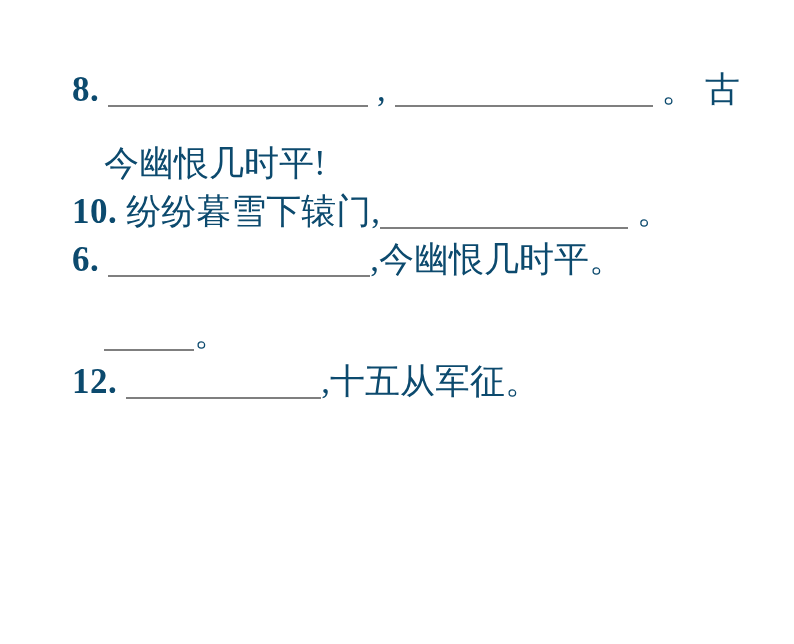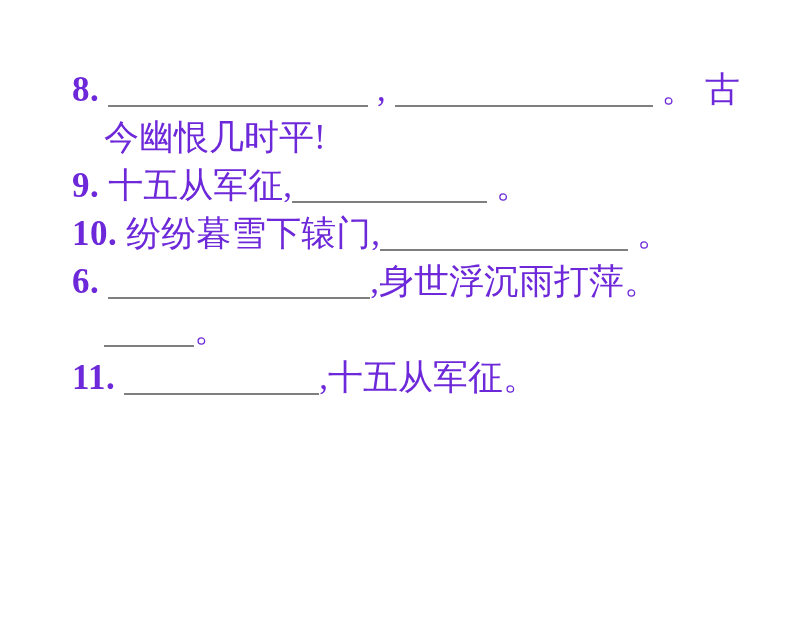--- a/index.html
+++ b/index.html
@@ -18,40 +18,40 @@
     color: #000000;
     line-height: 48px;
   }
   .row {
     height: 48px;
     line-height: 48px;
     white-space: nowrap;
   }
   .row.hanging {
     padding-left: 32px;
+    margin-top: 26px;
   }
   .num {
     font-weight: bold;
     margin-right: 9px;
     letter-spacing: 0.5px;
   }
   .seg-text { }
   .blank {
     display: inline-block;
     height: 30px;
     border-bottom: 2px solid #7f7f7f;
     vertical-align: -6px;
   }
 </style>
 </head>
 <body>
 
 <div class="screen" style="background: rgb(255, 255, 255);">
-  <div class="content" id="question-list" style="color: #6d28d9;">
+  <div class="content" id="question-list" style="color: #0c4a6e;">
       <div class="row"><span class="num">8.</span><span class="blank" style="width: 260px; border-bottom-color: rgb(127, 127, 127);"></span><span class="seg-text"> , </span><span class="blank" style="width: 258px; border-bottom-color: rgb(127, 127, 127);"></span><span class="seg-text"> 。 古</span></div>
       <div class="row hanging"><span class="seg-text">今幽恨几时平!</span></div>
-      <div class="row"><span class="num">9.</span><span class="seg-text">十五从军征,</span><span class="blank" style="width: 195px; border-bottom-color: rgb(127, 127, 127);"></span><span class="seg-text"> 。</span></div>
       <div class="row"><span class="num">10.</span><span class="seg-text">纷纷暮雪下辕门,</span><span class="blank" style="width: 248px; border-bottom-color: rgb(127, 127, 127);"></span><span class="seg-text"> 。</span></div>
-      <div class="row"><span class="num">6.</span><span class="blank" style="width: 262px; border-bottom-color: rgb(127, 127, 127);"></span><span class="seg-text">,身世浮沉雨打萍。</span></div>
+      <div class="row"><span class="num">6.</span><span class="blank" style="width: 262px; border-bottom-color: rgb(127, 127, 127);"></span><span class="seg-text">,今幽恨几时平。</span></div>
       <div class="row hanging"><span class="blank" style="width: 90px; border-bottom-color: rgb(127, 127, 127);"></span><span class="seg-text">。</span></div>
-      <div class="row"><span class="num">11.</span><span class="blank" style="width: 195px; border-bottom-color: rgb(127, 127, 127);"></span><span class="seg-text">,十五从军征。</span></div>
+      <div class="row"><span class="num">12.</span><span class="blank" style="width: 195px; border-bottom-color: rgb(127, 127, 127);"></span><span class="seg-text">,十五从军征。</span></div>
     </div>
 </div>
 
 </body></html>

